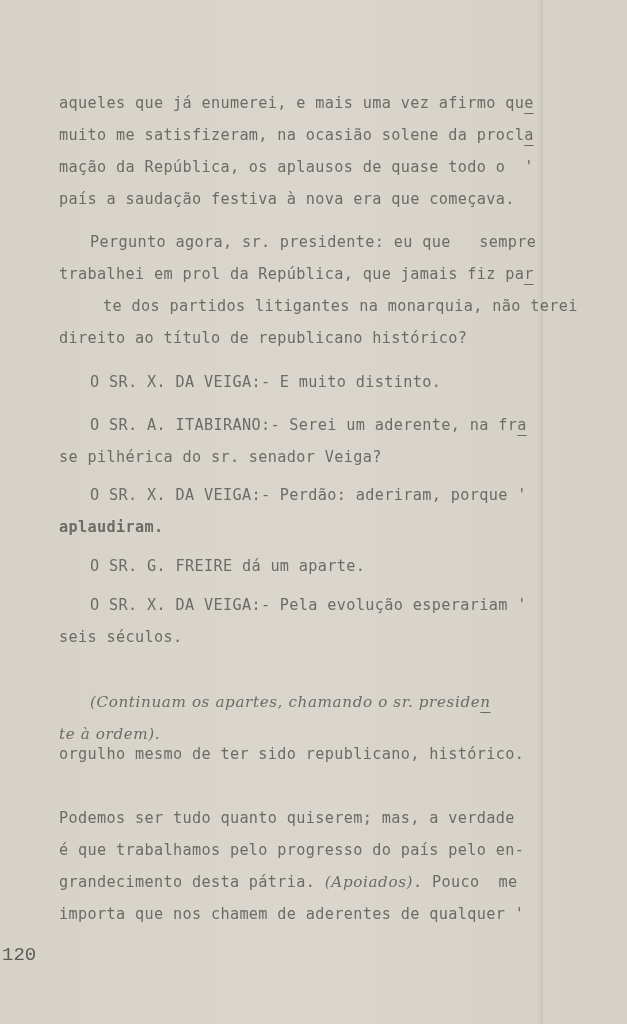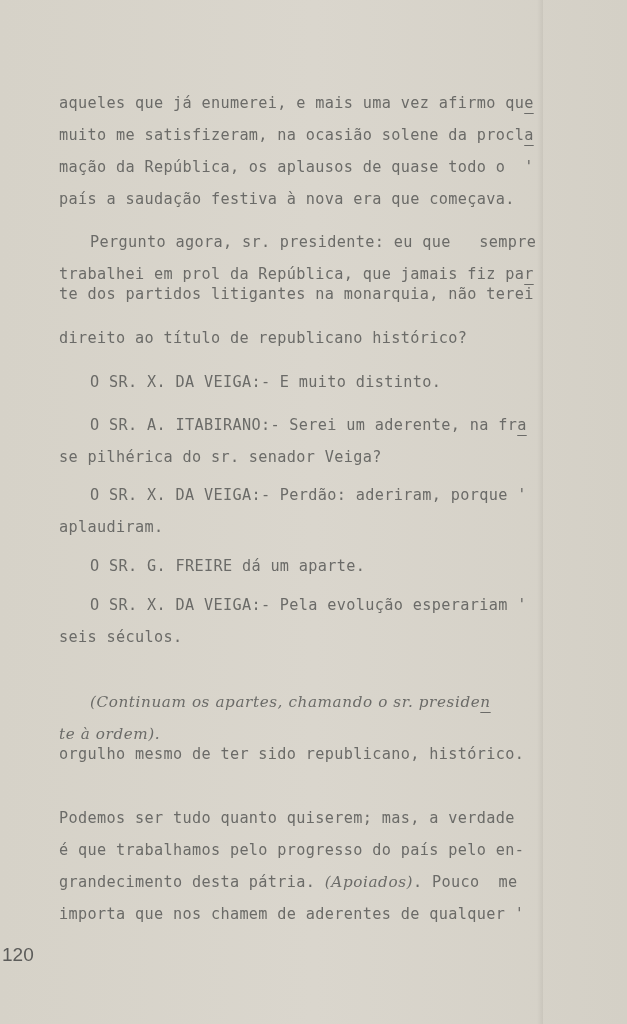--- a/index.html
+++ b/index.html
@@ -37,21 +37,21 @@
       margin-top: 28px;
     }
     .u {
       text-decoration: underline;
       text-underline-offset: 5px;
     }
     .page-number {
       position: absolute;
       left: 2px;
       top: 944px;
-      font-family: Liberation Sans, sans-serif;
+      font-family: Liberation Mono, monospace;
       font-size: 19px;
       color: #5c5c5a;
     }
     .right-edge {
       position: absolute;
       right: 0; top: 0;
       width: 6px; height: 1024px;
       background: linear-gradient(90deg, rgba(0,0,0,0), rgba(0,0,0,0.06));
     }
   </style>
@@ -60,30 +60,30 @@
 
 <div class="page">
 
   <div class="line" style="top:93px;"><span>aqueles que já enumerei, e mais uma vez afirmo qu</span><span class="u">e</span></div>
   <div class="line" style="top:125px;"><span>muito me satisfizeram, na ocasião solene da procl</span><span class="u">a</span></div>
   <div class="line" style="top:189px;">país a saudação festiva à nova era que começava.</div>
   <div class="line" style="top:157px;">mação da República, os aplausos de quase todo o  '</div>
 
   <div class="line indent" style="top:232px;">Pergunto agora, sr. presidente: eu que   sempre</div>
   <div class="line" style="top:264px;"><span>trabalhei em prol da República, que jamais fiz pa</span><span class="u">r</span></div>
-  <div class="line" style="top:284px;">te dos partidos litigantes na monarquia, não terei</div>
+  <div class="line" style="top:296px;margin-left:44px;">te dos partidos litigantes na monarquia, não terei</div>
   <div class="line" style="top:328px;">direito ao título de republicano histórico?</div>
 
   <div class="line indent" style="top:372px;">O SR. X. DA VEIGA:- E muito distinto.</div>
 
   <div class="line indent" style="top:415px;"><span>O SR. A. ITABIRANO:- Serei um aderente, na fr</span><span class="u">a</span></div>
   <div class="line" style="top:447px;">se pilhérica do sr. senador Veiga?</div>
 
   <div class="line indent" style="top:485px;">O SR. X. DA VEIGA:- Perdão: aderiram, porque '</div>
-  <div class="line" style="top:517px;">aplaudiram.</div>
+  <div class="line" style="top:517px;font-weight:bold;">aplaudiram.</div>
 
   <div class="line indent" style="top:556px;">O SR. G. FREIRE dá um aparte.</div>
 
   <div class="line indent" style="top:595px;">O SR. X. DA VEIGA:- Pela evolução esperariam '</div>
   <div class="line" style="top:627px;">seis séculos.</div>
 
   <div class="line indent italic" style="top:664px;"><span>(Continuam os apartes, chamando o sr. preside</span><span class="u">n</span></div>
   <div class="line italic" style="top:696px;">te à ordem).</div>
 
   <div class="line" style="top:744px;">orgulho mesmo de ter sido republicano, histórico.</div>

